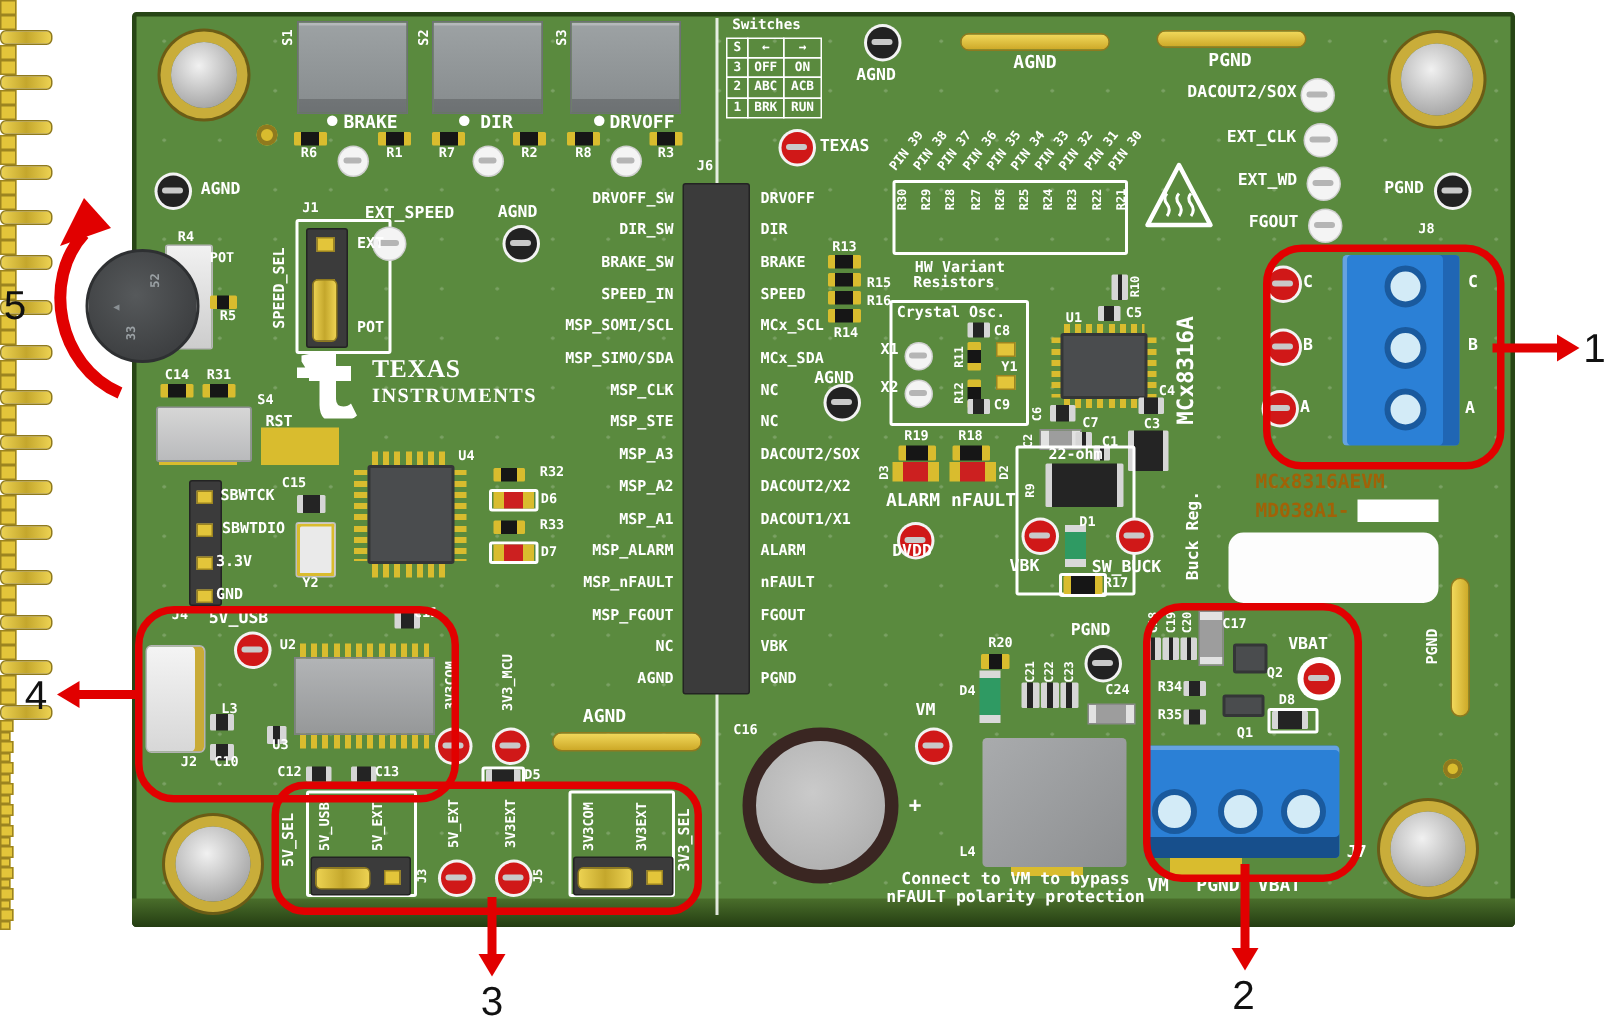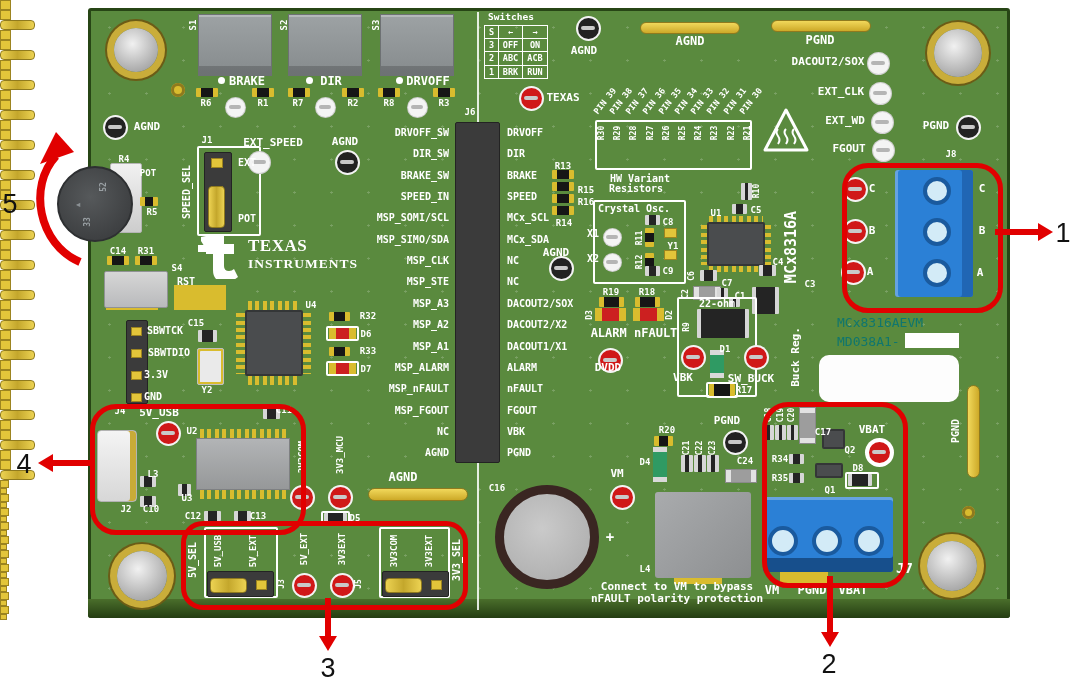--- a/index.html
+++ b/index.html
@@ -8,21 +8,21 @@
   #board{position:absolute;left:88px;top:8px;width:922px;height:610px;background:#5a8a3e;
          border:3px solid #274515;box-sizing:border-box;border-radius:3px;}
   #board:after{content:'';position:absolute;inset:0;
          background-image:radial-gradient(rgba(255,255,255,.20) 1px,transparent 1.4px);
          background-size:37px 33px;pointer-events:none;}
   #board-edge{position:absolute;left:88px;top:599px;width:922px;height:19px;
          background:linear-gradient(#4a6e2b,#243d12);border-radius:0 0 3px 3px;}
   .vline{position:absolute;background:rgba(255,255,255,.85);}
   .sk{position:absolute;color:#fff;font-weight:bold;white-space:nowrap;z-index:10;
       transform:translate(-50%,-50%);line-height:1;}
-  .sk-l{position:absolute;color:#0f766e;font-weight:normal;white-space:nowrap;z-index:10;
+  .sk-l{position:absolute;color:#a16207;font-weight:bold;white-space:nowrap;z-index:10;
       transform:translate(0,-50%);line-height:1;}
   .num{position:absolute;font-family:"Liberation Sans",sans-serif;font-size:27px;color:#111;
       z-index:70;transform:translate(-50%,-50%);}
   
   .part{position:absolute;box-sizing:border-box;}
   .sw{background:linear-gradient(#9da2a4,#868b8d);border:1px solid #6d7173;
       box-shadow:inset 0 -9px 0 rgba(0,0,0,.18),inset 0 2px 0 rgba(255,255,255,.25);}
   .sgray{background:linear-gradient(#d6d6d6,#b9babc);border:1px solid #909294;border-radius:2px;
       box-shadow:-4px 8px 0 -6px #d9bc2e,64px 8px 0 -6px #d9bc2e;}
   .pot{border-radius:50%;background:radial-gradient(circle at 44% 40%,#56595b,#3e4042 72%);
@@ -586,21 +586,21 @@
     <div class="sk" style="left: 673px; top: 246px; font-size: 9px; transform: translate(-50%, -50%) rotate(0deg);">Y1</div>
     <div class="sk" style="left: 716px; top: 213px; font-size: 9px; transform: translate(-50%, -50%) rotate(0deg);">U1</div>
     <div class="sk" style="left: 757px; top: 191px; font-size: 8px; transform: translate(-50%, -50%) rotate(-90deg);">R10</div>
     <div class="sk" style="left: 756px; top: 210px; font-size: 9px; transform: translate(-50%, -50%) rotate(0deg);">C5</div>
     <div class="sk" style="left: 791px; top: 247px; font-size: 15px; transform: translate(-50%, -50%) rotate(-90deg);">MCx8316A</div>
     <div class="sk" style="left: 692px; top: 276px; font-size: 8px; transform: translate(-50%, -50%) rotate(-90deg);">C6</div>
     <div class="sk" style="left: 686px; top: 294px; font-size: 8px; transform: translate(-50%, -50%) rotate(-90deg);">C2</div>
     <div class="sk" style="left: 727px; top: 283px; font-size: 9px; transform: translate(-50%, -50%) rotate(0deg);">C7</div>
     <div class="sk" style="left: 740px; top: 296px; font-size: 9px; transform: translate(-50%, -50%) rotate(0deg);">C1</div>
     <div class="sk" style="left: 778px; top: 262px; font-size: 9px; transform: translate(-50%, -50%) rotate(0deg);">C4</div>
-    <div class="sk" style="left: 810px; top: 284px; font-size: 9px; transform: translate(-50%, -50%) rotate(0deg);">C3</div>
+    <div class="sk" style="left: 768px; top: 284px; font-size: 9px; transform: translate(-50%, -50%) rotate(0deg);">C3</div>
     <div class="sk" style="left: 611px; top: 292px; font-size: 9px; transform: translate(-50%, -50%) rotate(0deg);">R19</div>
     <div class="sk" style="left: 647px; top: 292px; font-size: 9px; transform: translate(-50%, -50%) rotate(0deg);">R18</div>
     <div class="sk" style="left: 590px; top: 315px; font-size: 8px; transform: translate(-50%, -50%) rotate(-90deg);">D3</div>
     <div class="sk" style="left: 670px; top: 315px; font-size: 8px; transform: translate(-50%, -50%) rotate(-90deg);">D2</div>
     <div class="sk" style="left: 634px; top: 333px; font-size: 12px; transform: translate(-50%, -50%) rotate(0deg);">ALARM nFAULT</div>
     <div class="sk" style="left: 717px; top: 304px; font-size: 10px; transform: translate(-50%, -50%) rotate(0deg); text-align: center;">22-ohm</div>
     <div class="sk" style="left: 687px; top: 327px; font-size: 8px; transform: translate(-50%, -50%) rotate(-90deg);">R9</div>
     <div class="sk" style="left: 725px; top: 349px; font-size: 9px; transform: translate(-50%, -50%) rotate(0deg);">D1</div>
     <div class="sk" style="left: 744px; top: 390px; font-size: 9px; transform: translate(-50%, -50%) rotate(0deg);">R17</div>
     <div class="sk" style="left: 795px; top: 357px; font-size: 11px; transform: translate(-50%, -50%) rotate(-90deg);">Buck Reg.</div>
@@ -608,27 +608,27 @@
     <div class="sk" style="left: 820px; top: 40px; font-size: 12px; transform: translate(-50%, -50%) rotate(0deg);">PGND</div>
     <div class="sk" style="left: 403px; top: 477px; font-size: 12px; transform: translate(-50%, -50%) rotate(0deg);">AGND</div>
     <div class="sk" style="left: 951px; top: 154px; font-size: 9px; transform: translate(-50%, -50%) rotate(0deg);">J8</div>
     <div class="sk" style="left: 982px; top: 188px; font-size: 11px; transform: translate(-50%, -50%) rotate(0deg);">C</div>
     <div class="sk" style="left: 982px; top: 230px; font-size: 11px; transform: translate(-50%, -50%) rotate(0deg);">B</div>
     <div class="sk" style="left: 980px; top: 272px; font-size: 11px; transform: translate(-50%, -50%) rotate(0deg);">A</div>
     <div class="sk" style="left: 956px; top: 431px; font-size: 10px; transform: translate(-50%, -50%) rotate(-90deg);">PGND</div>
     <div class="sk" style="left: 769px; top: 415px; font-size: 8px; transform: translate(-50%, -50%) rotate(-90deg);">C18</div>
     <div class="sk" style="left: 781px; top: 415px; font-size: 8px; transform: translate(-50%, -50%) rotate(-90deg);">C19</div>
     <div class="sk" style="left: 792px; top: 415px; font-size: 8px; transform: translate(-50%, -50%) rotate(-90deg);">C20</div>
-    <div class="sk" style="left: 823px; top: 417px; font-size: 9px; transform: translate(-50%, -50%) rotate(0deg); margin-top: 15px;">C17</div>
+    <div class="sk" style="left: 823px; top: 417px; font-size: 9px; transform: translate(-50%, -50%) rotate(0deg);">C17</div>
     <div class="sk" style="left: 850px; top: 450px; font-size: 9px; transform: translate(-50%, -50%) rotate(0deg);">Q2</div>
     <div class="sk" style="left: 780px; top: 459px; font-size: 9px; transform: translate(-50%, -50%) rotate(0deg);">R34</div>
     <div class="sk" style="left: 780px; top: 478px; font-size: 9px; transform: translate(-50%, -50%) rotate(0deg);">R35</div>
     <div class="sk" style="left: 830px; top: 490px; font-size: 9px; transform: translate(-50%, -50%) rotate(0deg);">Q1</div>
     <div class="sk" style="left: 858px; top: 468px; font-size: 9px; transform: translate(-50%, -50%) rotate(0deg);">D8</div>
-    <div class="sk" style="left: 898px; top: 568px; font-size: 14px; transform: translate(-50%, -50%) rotate(0deg); padding-left: 13px;">J7</div>
+    <div class="sk" style="left: 898px; top: 568px; font-size: 11px; transform: translate(-50%, -50%) rotate(0deg); padding-left: 13px;">J7</div>
     <div class="sk" style="left: 772px; top: 590px; font-size: 12px; transform: translate(-50%, -50%) rotate(0deg);">VM</div>
     <div class="sk" style="left: 812px; top: 590px; font-size: 12px; transform: translate(-50%, -50%) rotate(0deg);">PGND</div>
     <div class="sk" style="left: 853px; top: 590px; font-size: 12px; transform: translate(-50%, -50%) rotate(0deg);">VBAT</div>
     <div class="sk" style="left: 667px; top: 430px; font-size: 9px; transform: translate(-50%, -50%) rotate(0deg);">R20</div>
     <div class="sk" style="left: 687px; top: 448px; font-size: 8px; transform: translate(-50%, -50%) rotate(-90deg);">C21</div>
     <div class="sk" style="left: 700px; top: 448px; font-size: 8px; transform: translate(-50%, -50%) rotate(-90deg);">C22</div>
     <div class="sk" style="left: 713px; top: 448px; font-size: 8px; transform: translate(-50%, -50%) rotate(-90deg);">C23</div>
     <div class="sk" style="left: 745px; top: 461px; font-size: 9px; transform: translate(-50%, -50%) rotate(0deg);">C24</div>
     <div class="sk" style="left: 645px; top: 462px; font-size: 9px; transform: translate(-50%, -50%) rotate(0deg);">D4</div>
     <div class="sk" style="left: 497px; top: 488px; font-size: 9px; transform: translate(-50%, -50%) rotate(0deg);">C16</div>

